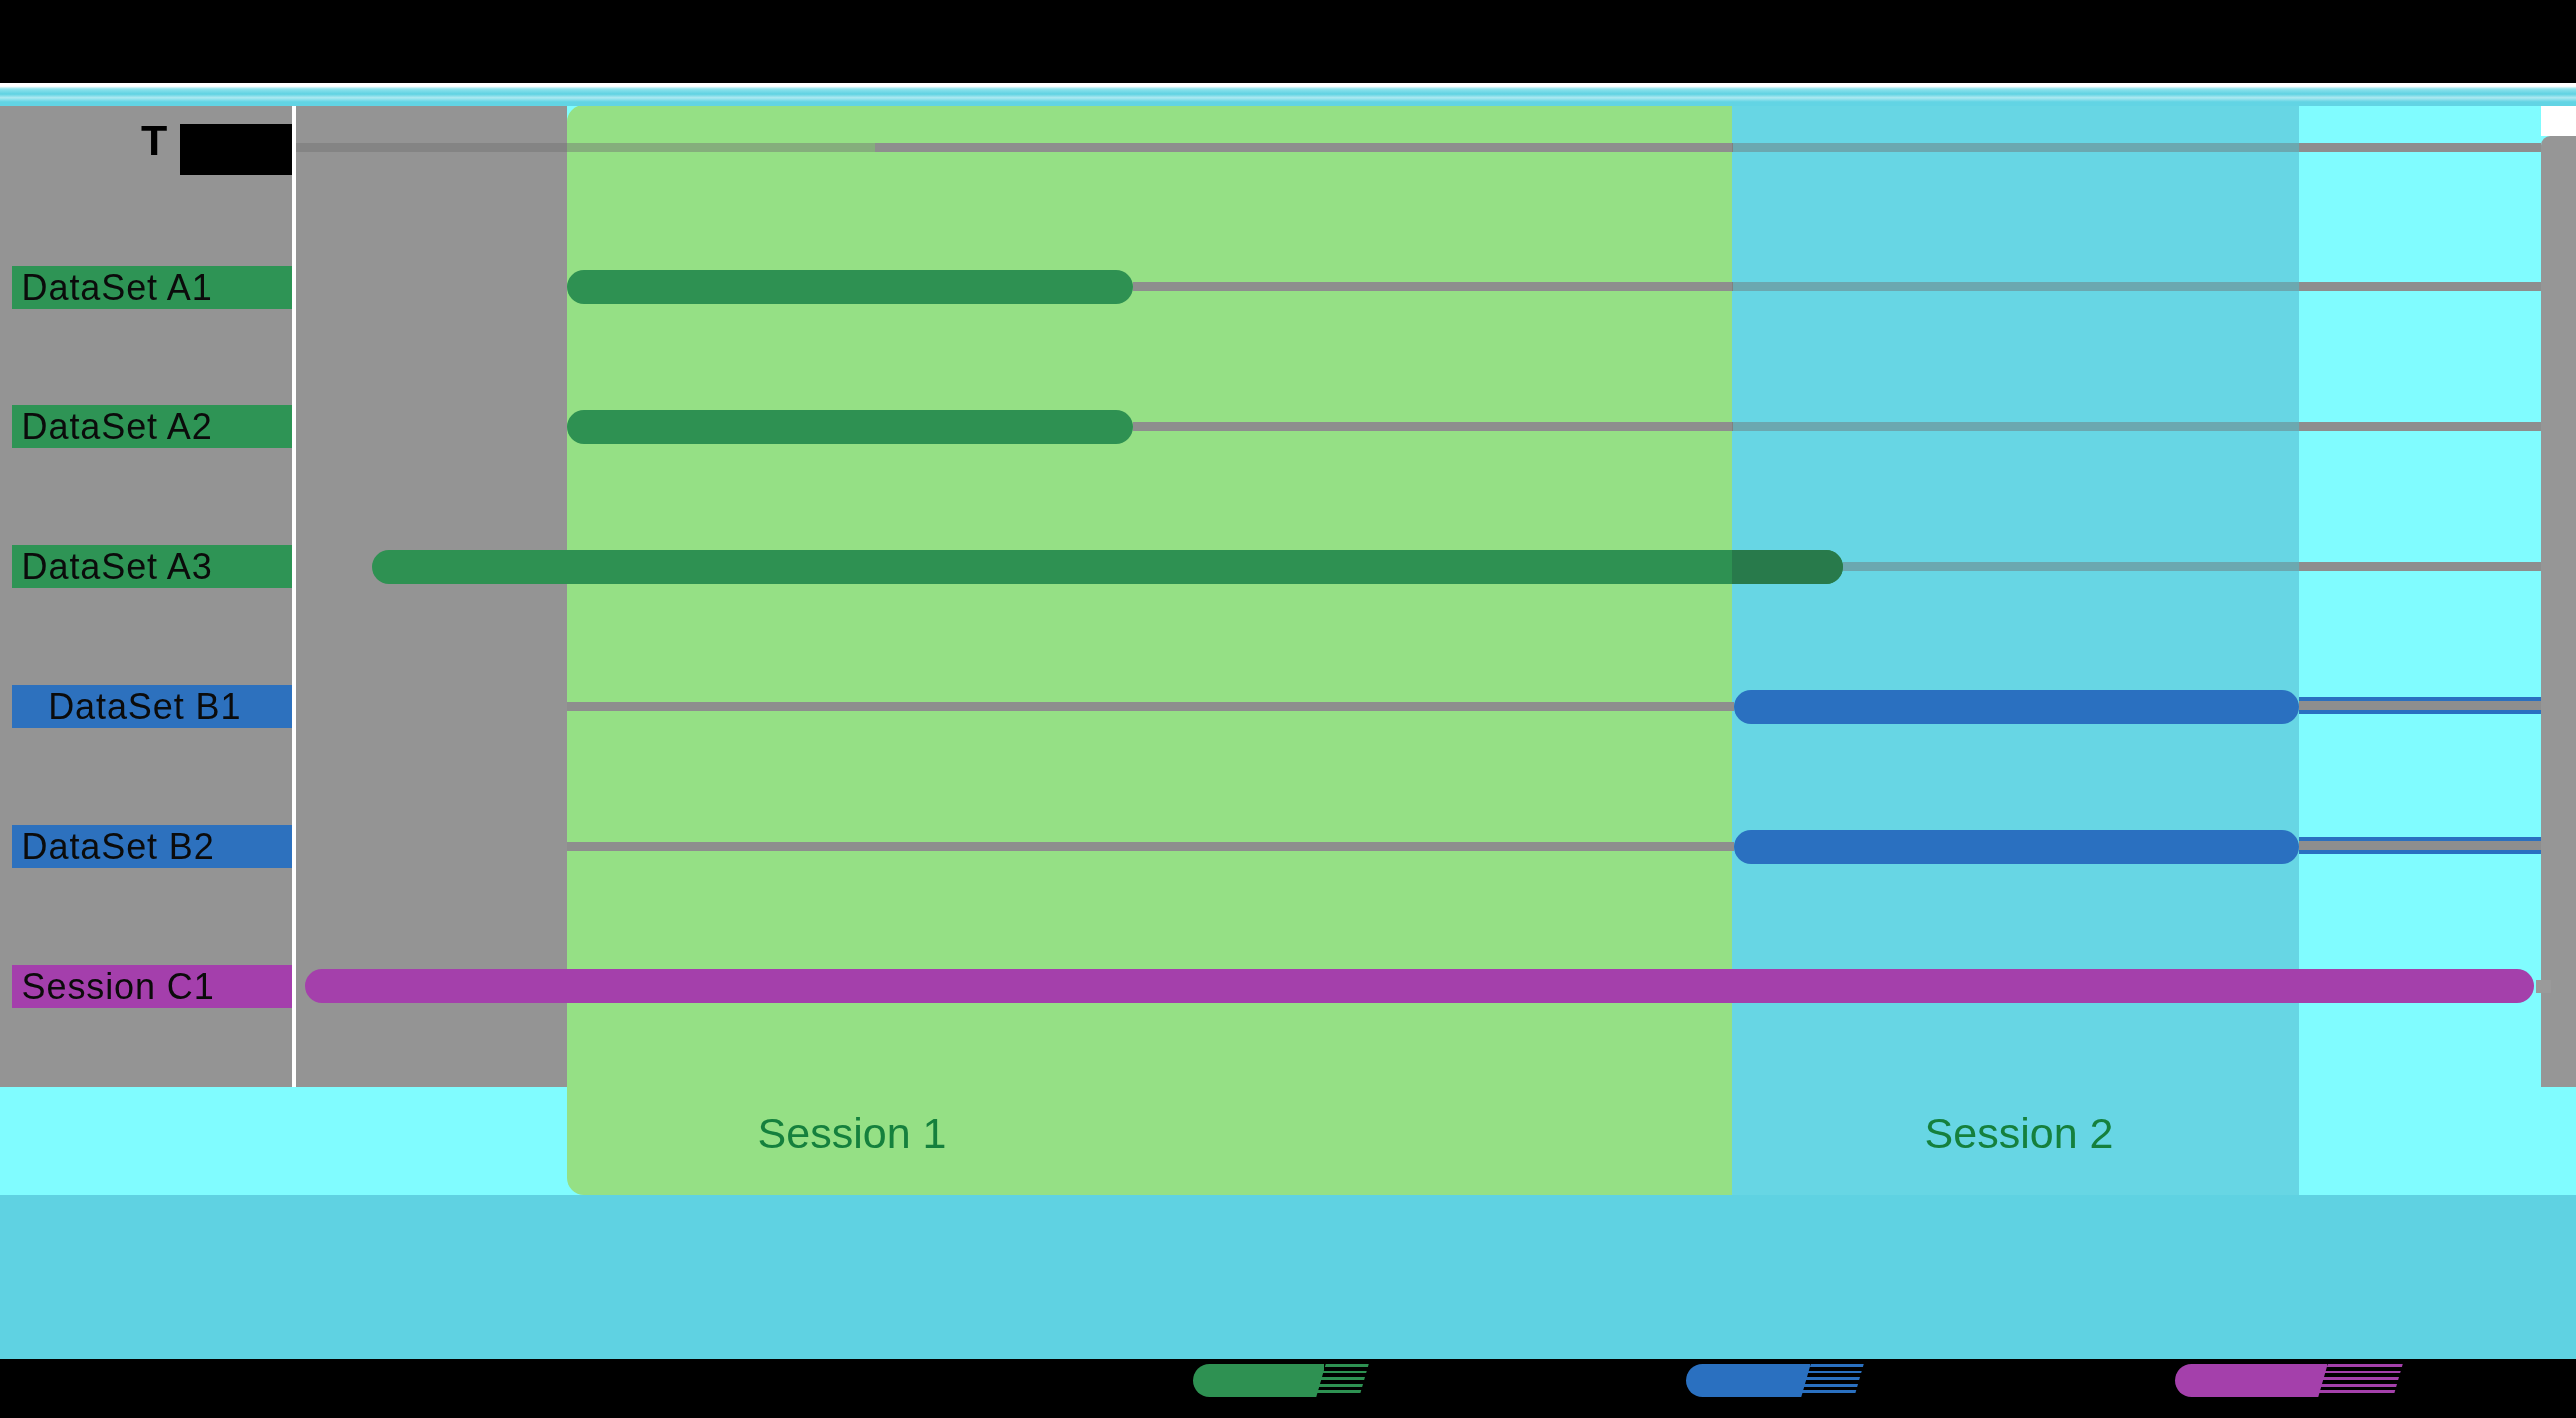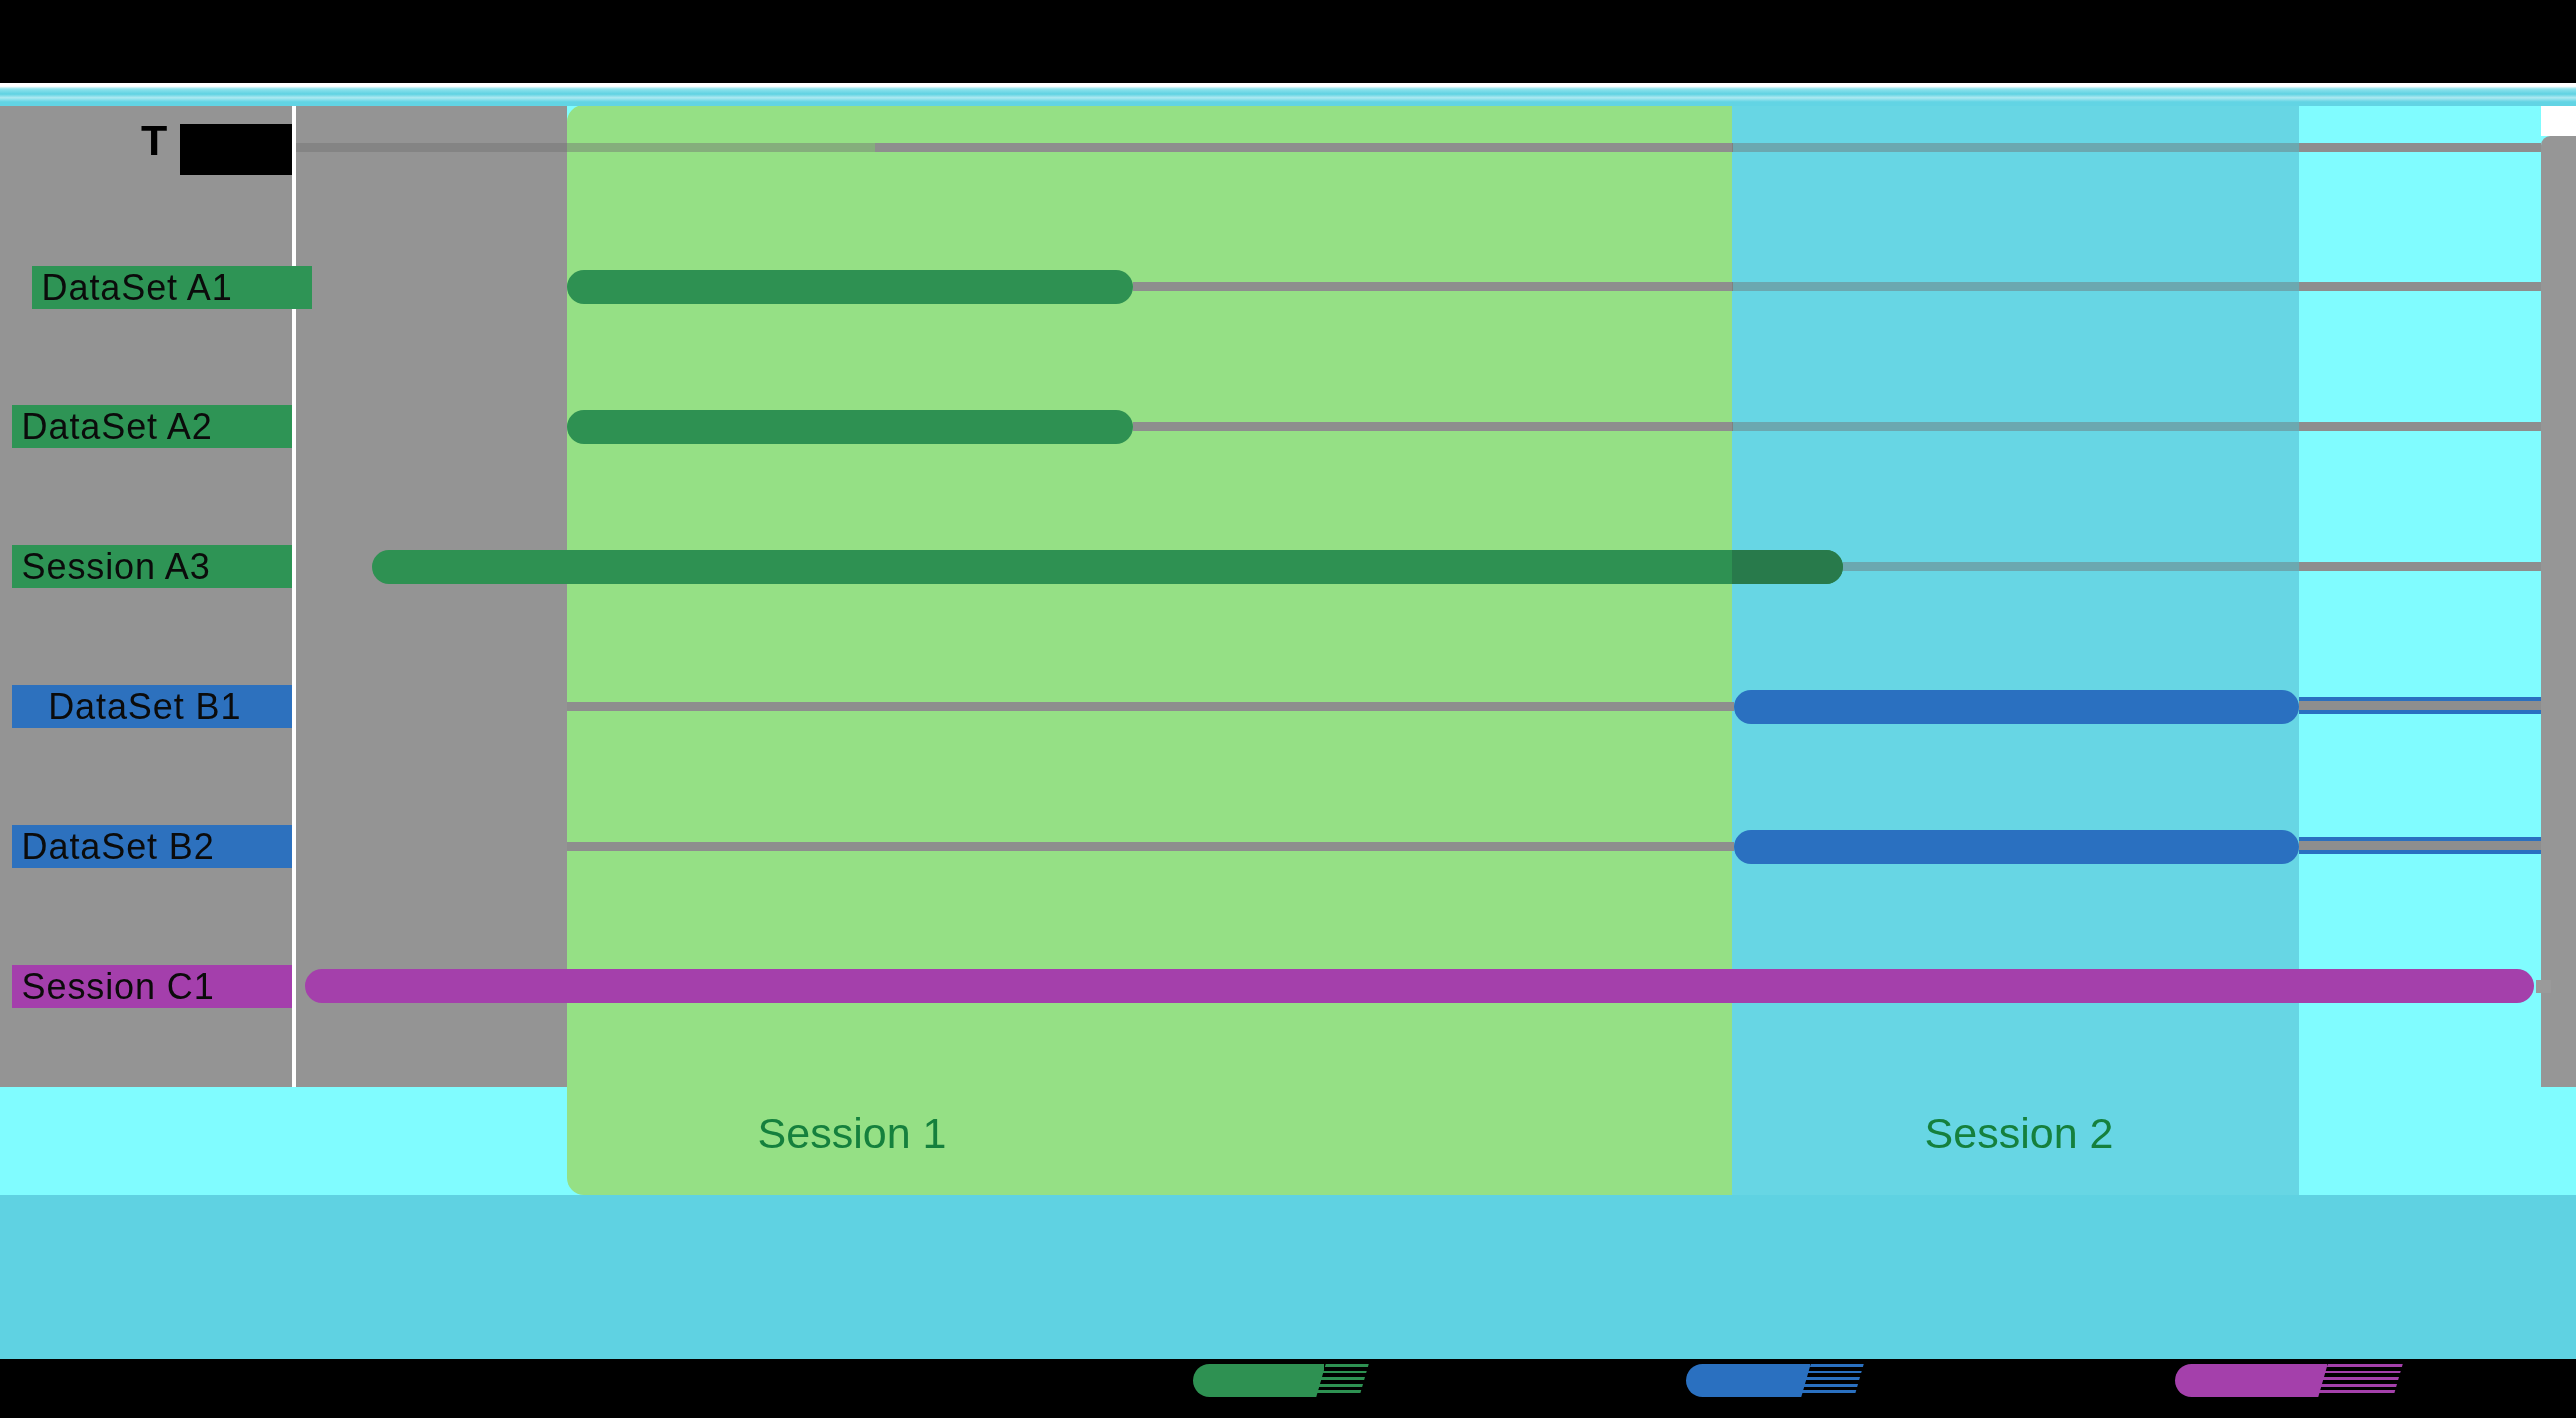--- a/index.html
+++ b/index.html
@@ -62,23 +62,23 @@
       </div>
       <div class="bar" style="left: 1734px; width: 565px; top: 690px; background: rgb(42, 112, 192);"></div>
       <div class="bar" style="left: 1734px; width: 565px; top: 830px; background: rgb(42, 112, 192);"></div>
       <div class="bar" style="left: 305px; width: 2229px; top: 969px; background: rgb(164, 64, 171);"></div>
       <div style="position: absolute; left: 2536px; top: 980px; width: 15px; height: 13px; background: rgb(154, 154, 154);"></div>
     </div>
 
   <div class="abs" style="left:141px;top:116px;font-size:43px;font-weight:bold;color:#000000;">T</div>
   <div class="abs" style="left:180px;top:124px;width:112px;height:51px;background:#000000;"></div>
 
-  <div class="row-label" style="top:266px;background:#2e9455;margin-left:20px;">DataSet A1</div>
+  <div class="row-label" style="top:266px;background:#2e9455;">DataSet A1</div>
   <div class="row-label" style="top:405px;background:#2e9455;">DataSet A2</div>
-  <div class="row-label" style="top:545px;background:#2e9455;">Session A3</div>
+  <div class="row-label" style="top:545px;background:#2e9455;">DataSet A3</div>
   <div class="row-label" style="top:685px;background:#2d71be;padding-left:36px;">DataSet B1</div>
   <div class="row-label" style="top:825px;background:#2d71be;">DataSet B2</div>
   <div class="row-label" style="top:965px;background:#a43fac;">Session C1</div>
 
   <div class="session-label" style="left:655px;top:1105px;">Session 1</div>
   <div class="session-label" style="left:1822px;top:1105px;">Session 2</div>
 
   <div class="abs" style="left:0;top:0;width:2576px;height:83px;background:#000000;"></div>
   <div class="abs" style="left:0;top:83px;width:2576px;height:22.5px;
               background:linear-gradient(180deg,#ffffff 0%,#ffffff 14%,#8fe2ec 26%,#5fd2e2 48%,#aee9f1 64%,#62d4e4 82%,#62d4e4 100%);"></div>

